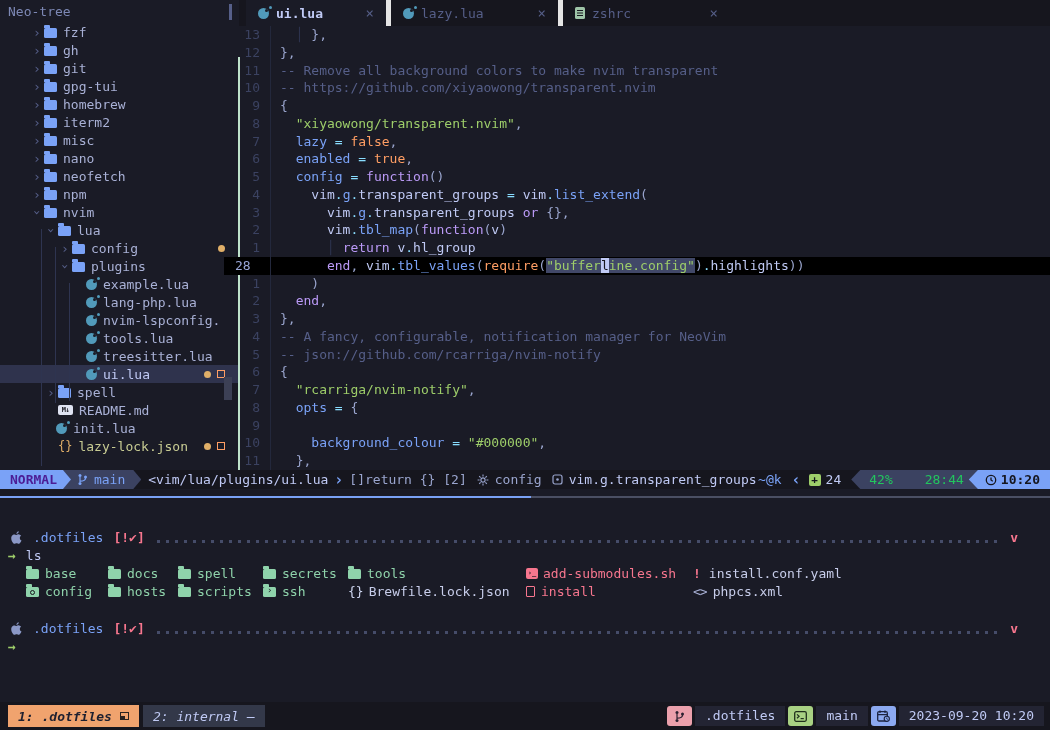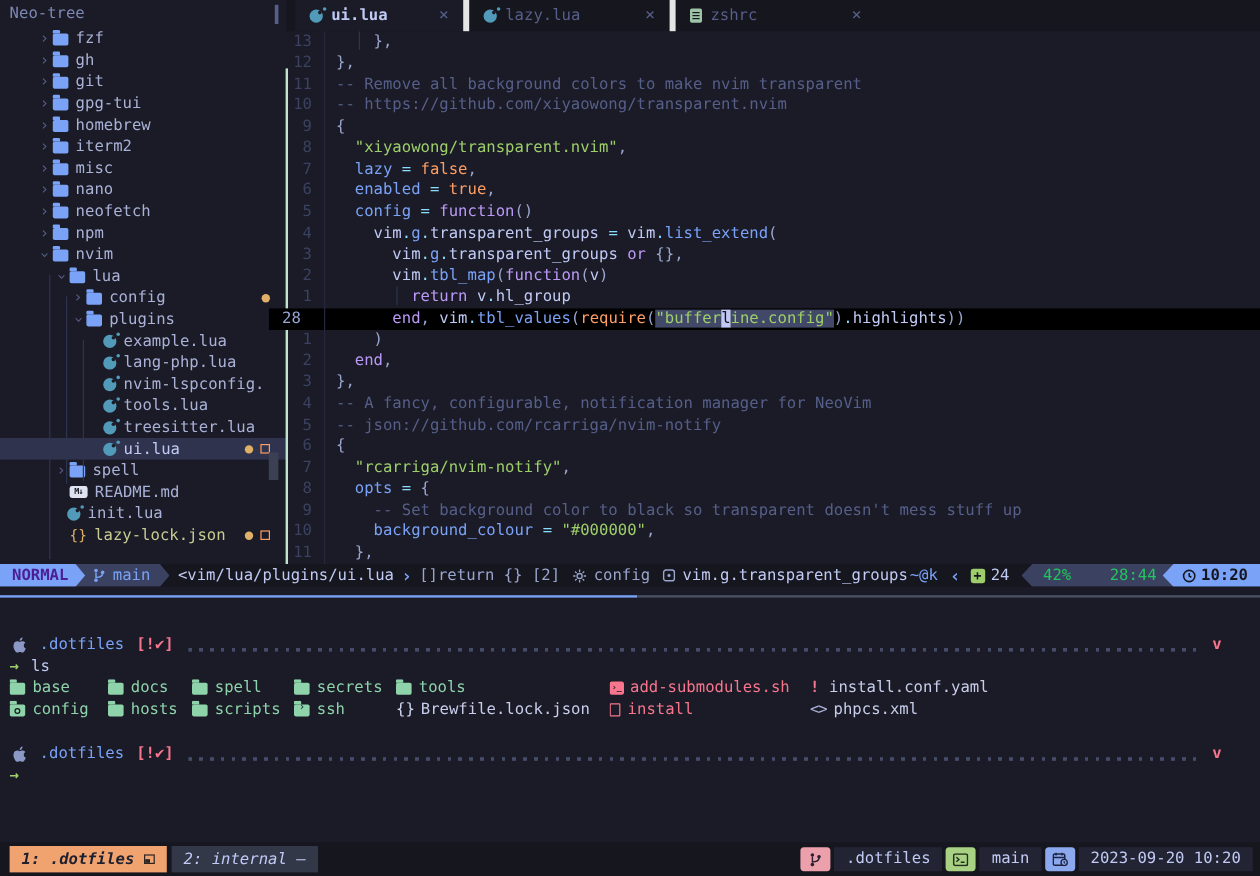--- a/index.html
+++ b/index.html
@@ -85,21 +85,21 @@
   #term{position:absolute;left:0;top:499px;width:1050px;height:203px;}
   .t-line{height:18px;display:flex;align-items:center;padding-left:8px;white-space:nowrap;}
   .pline{padding-right:32px;}
   .p-apple{display:flex;margin:0 10px 0 2px;}
   .p-user{color:#7aa2f7;}
   .p-status{color:#f7768e;margin-left:10px;font-weight:bold;}
   .dots{flex:1;margin:0 12px;height:3px;align-self:center;margin-top:8px;
     background-image:repeating-linear-gradient(90deg,#454c69 0 3px,transparent 3px 9px);}
   .p-tail{color:#f7768e;font-weight:bold;}
   .p-arrow{color:#9ece6a;font-weight:bold;margin-right:10px;}
-  .ls-grid{display:grid;grid-template-columns:82px 70px 85px 85px 178px 167px auto;padding-left:8px;height:18px;align-items:center;}
+  .ls-grid{display:grid;grid-template-columns:82px 70px 85px 85px 178px 167px auto;padding-left:26px;height:18px;align-items:center;}
   .ls-cell{display:flex;align-items:center;overflow:hidden;}
   .ic-dir{width:13px;height:10px;border-radius:1.5px;background:#8fd3ab;position:relative;flex:none;margin:2px 6px 0 0;}
   .ic-dir::before{content:"";position:absolute;top:-3px;left:0;width:6px;height:3px;border-radius:1px 1px 0 0;background:#8fd3ab;}
   .ic-dir.gear::after{content:"";position:absolute;left:4px;top:2.5px;width:5px;height:5px;border-radius:50%;
     border:1.2px solid #16161e;box-sizing:border-box;}
   .ic-dir.link::after{content:"›";position:absolute;left:4px;top:-2px;font-size:9px;color:#16161e;}
   .ic-script{width:12px;height:11px;border-radius:2px;background:#f7768e;color:#16161e;font-size:7px;font-weight:bold;
     line-height:11px;text-align:center;flex:none;margin-right:5px;}
   .ic-file{width:9px;height:11px;border:1.3px solid #f7768e;border-radius:1px;box-sizing:border-box;flex:none;margin-right:6px;}
   .ic-bang{color:#f7768e;font-weight:bold;margin-right:8px;flex:none;}
@@ -292,21 +292,21 @@
       <div class="cl"><span class="lnum">1</span><span class="ctext"><span class="tk-f">      </span><span class="tk-g">│ </span><span class="tk-k">return</span><span class="tk-f"> </span><span class="tk-f">v</span><span class="tk-cy">.</span><span class="tk-f">hl_group</span></span></div>
       <div class="cl cur"><span class="lnum curn">28</span><span class="ctext"><span class="tk-f">      </span><span class="tk-k">end</span><span class="tk-p">, </span><span class="tk-f">vim</span><span class="tk-cy">.</span><span class="tk-b">tbl_values</span><span class="tk-p">(</span><span class="tk-o">require</span><span class="tk-p">(</span><span class="tk-sh">"buffer</span><span class="tk-cur">l</span><span class="tk-sh">ine.config"</span><span class="tk-p">)</span><span class="tk-cy">.</span><span class="tk-f">highlights</span><span class="tk-p">))</span></span></div>
       <div class="cl"><span class="lnum">1</span><span class="ctext"><span class="tk-p">    )</span></span></div>
       <div class="cl"><span class="lnum">2</span><span class="ctext"><span class="tk-f">  </span><span class="tk-k">end</span><span class="tk-p">,</span></span></div>
       <div class="cl"><span class="lnum">3</span><span class="ctext"><span class="tk-p">},</span></span></div>
       <div class="cl"><span class="lnum">4</span><span class="ctext"><span class="tk-c">-- A fancy, configurable, notification manager for NeoVim</span></span></div>
       <div class="cl"><span class="lnum">5</span><span class="ctext"><span class="tk-c">-- json://github.com/rcarriga/nvim-notify</span></span></div>
       <div class="cl"><span class="lnum">6</span><span class="ctext"><span class="tk-p">{</span></span></div>
       <div class="cl"><span class="lnum">7</span><span class="ctext"><span class="tk-f">  </span><span class="tk-s">"rcarriga/nvim-notify"</span><span class="tk-p">,</span></span></div>
       <div class="cl"><span class="lnum">8</span><span class="ctext"><span class="tk-f">  </span><span class="tk-b">opts</span><span class="tk-f"> </span><span class="tk-cy">=</span><span class="tk-f"> </span><span class="tk-p">{</span></span></div>
-      <div class="cl"><span class="lnum">9</span><span class="ctext"><span class="tk-f">    </span><span class="tk-c">-- Set background color to black so transparent doesn't mess stuff up</span></span></div>
+      <div class="cl"><span class="lnum">9</span><span class="ctext"><span class="tk-f">    </span></span></div>
       <div class="cl"><span class="lnum">10</span><span class="ctext"><span class="tk-f">    </span><span class="tk-b">background_colour</span><span class="tk-f"> </span><span class="tk-cy">=</span><span class="tk-f"> </span><span class="tk-s">"#000000"</span><span class="tk-p">,</span></span></div>
       <div class="cl"><span class="lnum">11</span><span class="ctext"><span class="tk-p">  },</span></span></div>
     </div>
 
   <div id="statusline">
     <div class="seg" id="seg-mode">NORMAL</div>
     <div class="seg" id="seg-branch">
       <span style="display:flex">
         <svg width="11" height="13" viewBox="0 0 11 13">
             <g fill="#7aa2f7">

